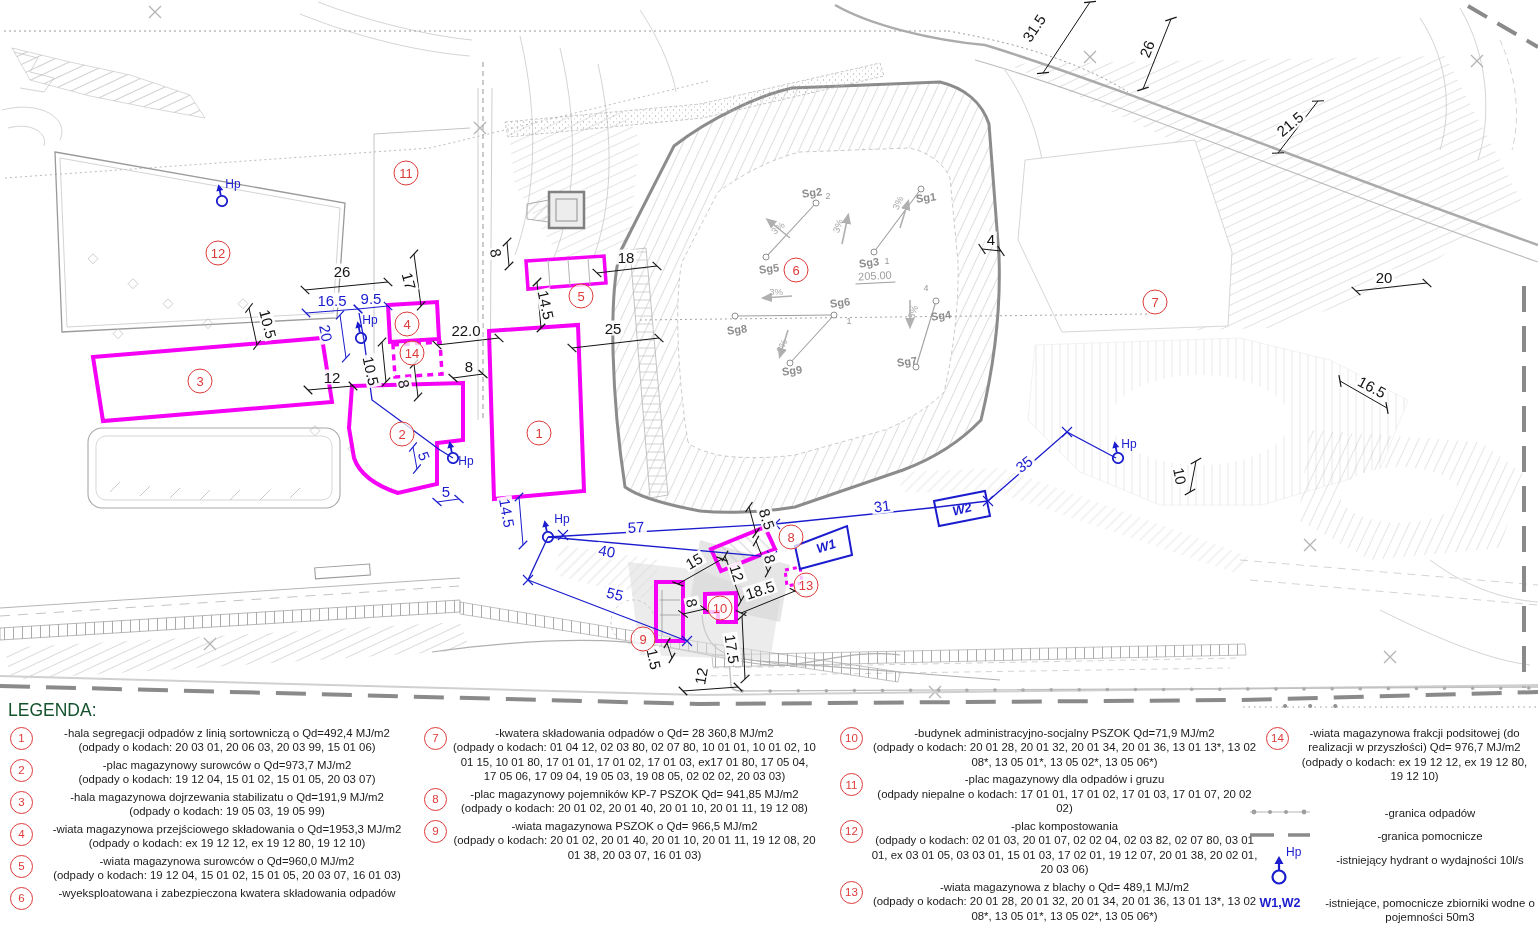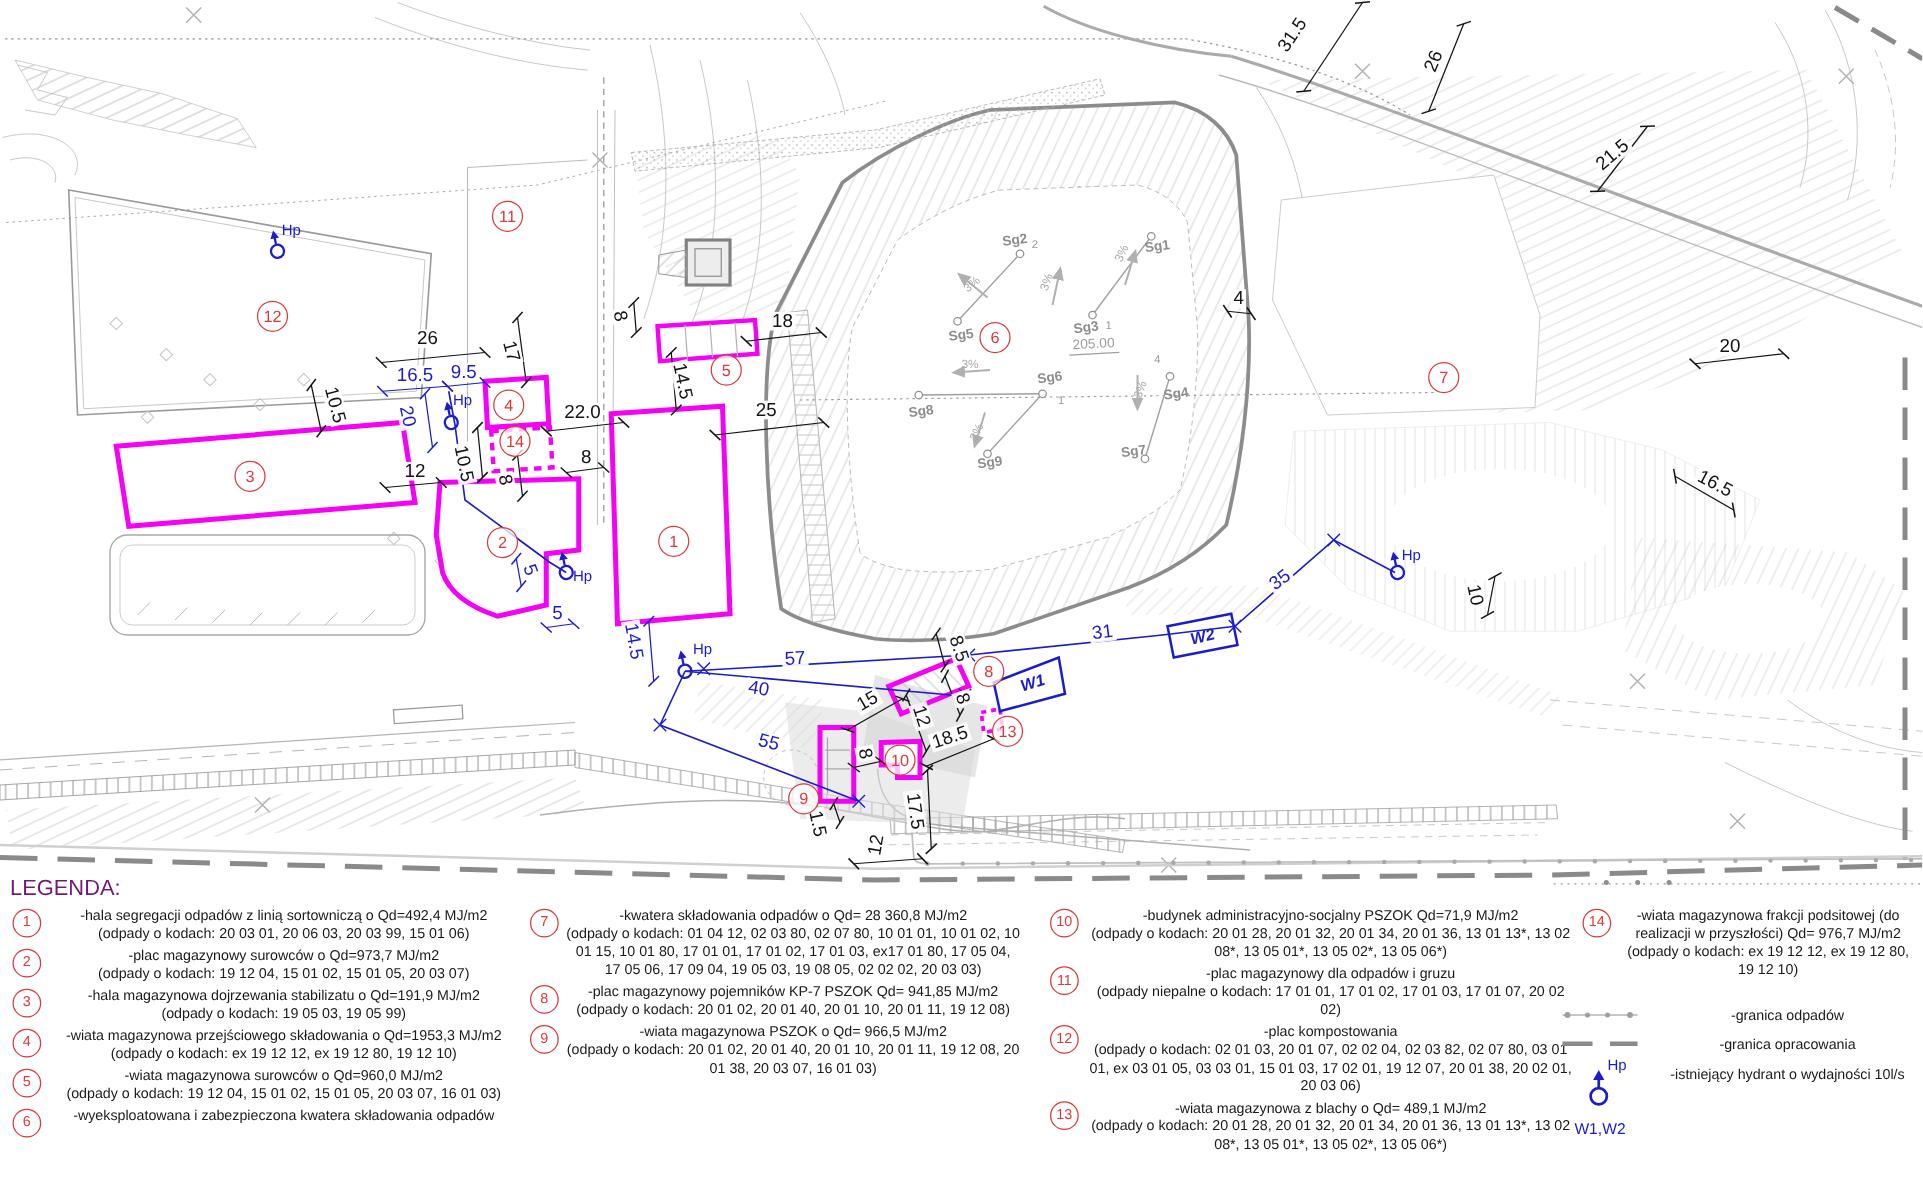--- a/index.html
+++ b/index.html
@@ -13,31 +13,31 @@
   .sg{font-size:11px;color:#8e8e8e;font-weight:bold;background:transparent;}
   .sgn{font-size:9px;color:#9a9a9a;}
   .slope{font-size:9.5px;color:#a9a9a9;}
   .contour{font-size:11px;color:#9f9f9f;border-bottom:1px solid #9f9f9f;padding:0 3px 1px;}
   .hp{font-size:12px;color:var(--blue);font-weight:normal;}
   .wt{font-size:13px;color:var(--blue);font-style:italic;font-weight:bold;}
   .bmark{position:absolute;width:23px;height:23px;border:1.6px solid var(--red);border-radius:50%;
          color:var(--red);font-size:13px;display:flex;align-items:center;justify-content:center;
          transform:translate(-50%,-50%);background:rgba(255,255,255,.75);}
   
-  #legend-title{position:absolute;left:8px;top:700px;font-size:17.5px;color:#701a75;}
+  #legend-title{position:absolute;left:8px;top:700px;font-size:17.5px;color:#14532d;}
   .lcol{position:absolute;top:726px;}
   .litem{display:flex;gap:6px;margin-bottom:3px;font-size:11.4px;line-height:1.27;color:#1a1a1a;}
   .lnum{flex:0 0 21px;width:21px;height:21px;border:1.4px solid var(--red);border-radius:50%;
         color:var(--red);font-size:11.5px;display:flex;align-items:center;justify-content:center;margin-top:1px;}
   .lbody{flex:1;text-align:center;}
   #legend-extra{position:absolute;left:1246px;top:806px;width:292px;font-size:11.4px;line-height:1.27;color:#1a1a1a;}
   .lsym-row{display:flex;gap:8px;align-items:flex-start;margin-bottom:9px;}
   .lsym{flex:0 0 68px;display:flex;justify-content:center;position:relative;}
   .lsym .hp{position:absolute;left:40px;top:-8px;}
-  .wt-sym{font-size:12.5px;color:var(--blue);font-weight:normal;}
+  .wt-sym{font-size:12.5px;color:var(--blue);font-weight:bold;}
 </style>
 </head>
 <body>
 
 <div id="stage">
 
 <svg id="bg" width="1538" height="949" viewBox="0 0 1538 949">
 <defs>
   <pattern id="pv" width="8" height="8" patternUnits="userSpaceOnUse">
           <path d="M4 0V8" stroke="#c6c6c6" stroke-width="0.8"></path>
@@ -542,32 +542,33 @@
             </svg>
       </span>
       <span class="lbody">-granica odpadów</span>
     </div>
     <div class="lsym-row">
       <span class="lsym">
         <svg width="64" height="12">
               <path d="M2 6 H26 M40 6 H62" stroke="#8a8a8a" stroke-width="3.5" fill="none"></path>
             </svg>
       </span>
-      <span class="lbody">-granica opracowania</span>
+      <span class="lbody">-granica pomocnicze</span>
     </div>
     <div class="lsym-row">
       <span class="lsym">
         <svg width="36" height="34">
               <circle cx="17" cy="24" r="6.5" stroke="#1a1ccd" stroke-width="2.2" fill="none"></circle>
         <path d="M17 17 V10" stroke="#1a1ccd" stroke-width="2.2"></path>
               <path d="M17 3 L12.5 11 L21.5 11 Z" fill="#1a1ccd"></path>
             </svg>
         <span class="hp">Hp</span>
       </span>
       <span class="lbody">-istniejący hydrant o wydajności 10l/s</span>
     </div>
     <div class="lsym-row">
       <span class="lsym wt-sym">W1,W2</span>
+      <span class="lbody">-istniejące, pomocnicze zbiorniki wodne o pojemności 50m3</span>
     </div>
   </div>
 </div>
 
 </div>
 
 </body></html>

